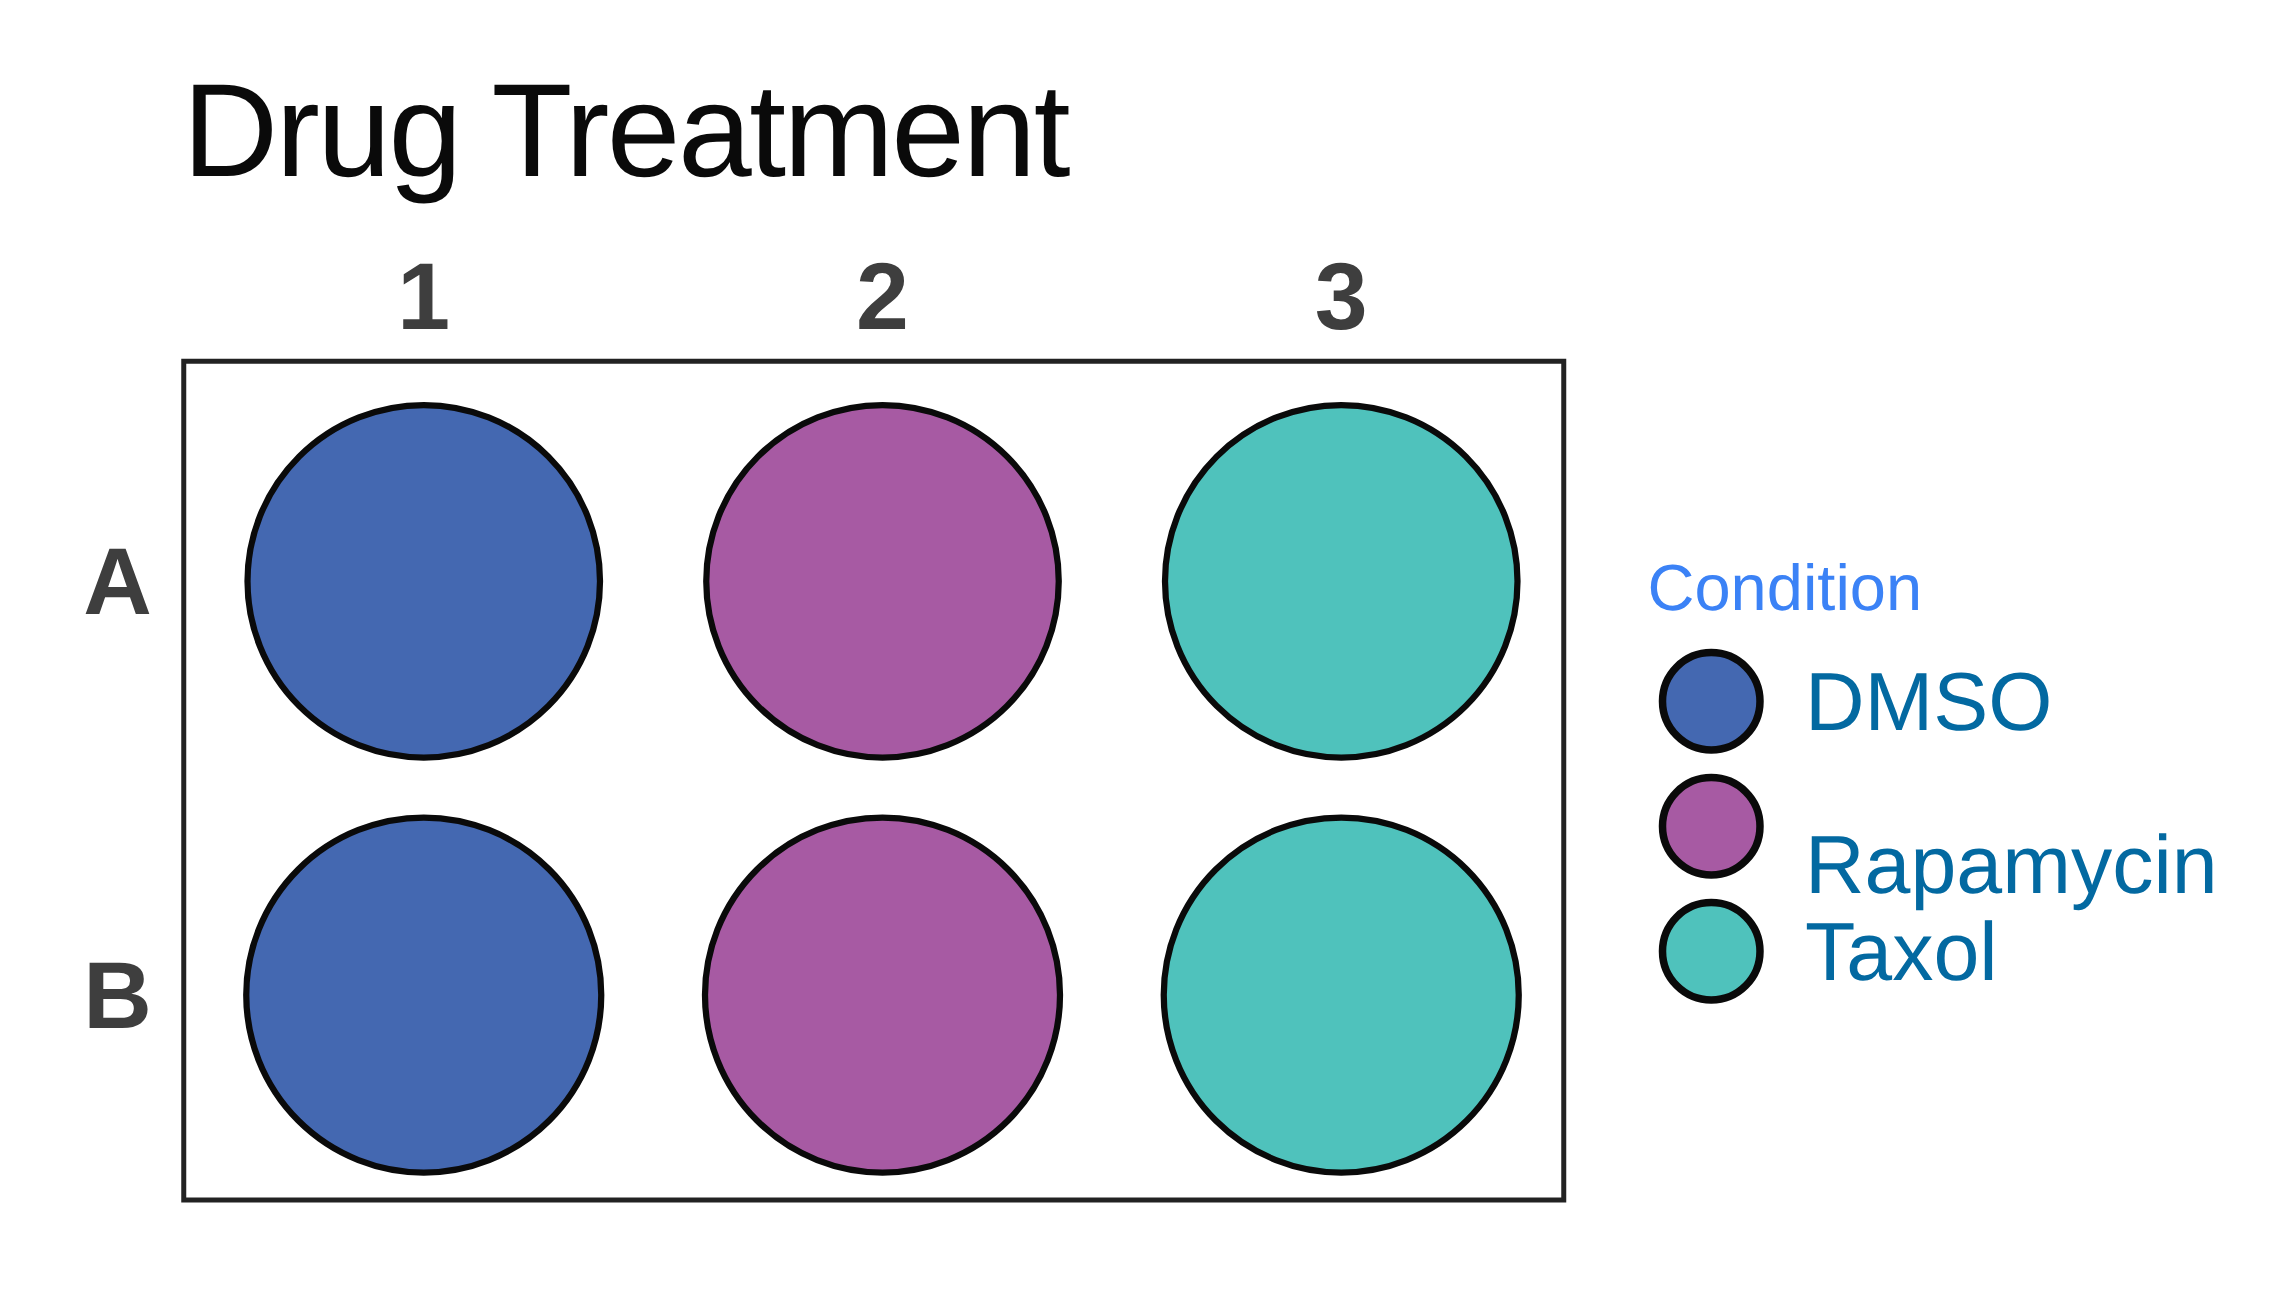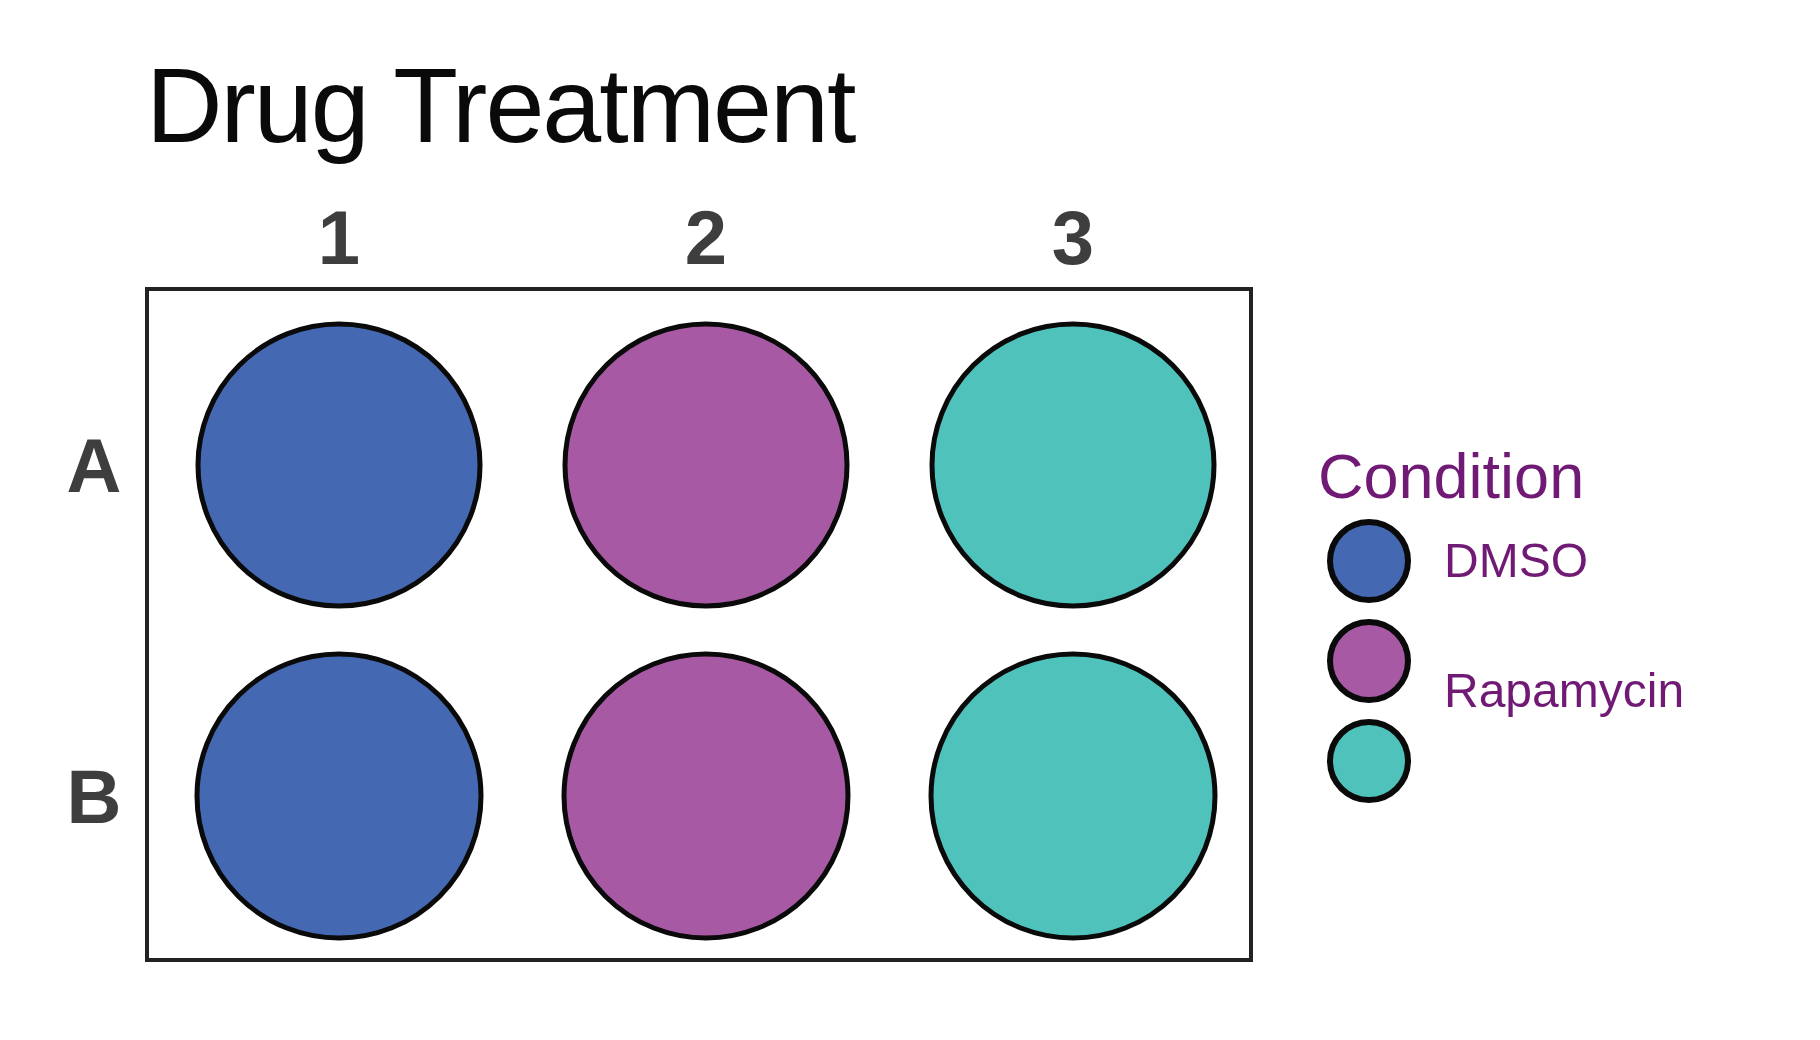--- a/index.html
+++ b/index.html
@@ -32,31 +32,31 @@
   }
   .plate-svg {
     position: absolute;
     left: 0;
     top: 0;
   }
   .legend-title {
     position: absolute;
     left: 1318px;
     top: 445px;
-    font-size: 63px;
+    font-size: 52px;
     line-height: 1;
-    color: #701a75;
+    color: #3b82f6;
     white-space: nowrap;
   }
   .legend-label {
     position: absolute;
     left: 1444px;
-    font-size: 48px;
+    font-size: 66px;
     line-height: 66px;
-    color: #701a75;
+    color: #0369a1;
     white-space: nowrap;
   }
   .legend-label.row-0 { top: 528px; }
   .legend-label.row-1 { top: 658px; }
   .legend-label.row-2 { top: 728px; }
 </style>
 </head>
 <body>
 
 <div class="figure">
@@ -81,14 +81,15 @@
     <circle cx="1073" cy="796" r="142" stroke="#0a0a0a" stroke-width="5" fill="#4FC2BC"></circle>
 
     <circle cx="1369" cy="561" r="39" stroke="#0a0a0a" stroke-width="6" fill="#4468B1"></circle>
     <circle cx="1369" cy="661" r="39" stroke="#0a0a0a" stroke-width="6" fill="#A75AA3"></circle>
     <circle cx="1369" cy="761" r="39" stroke="#0a0a0a" stroke-width="6" fill="#4FC2BC"></circle>
   </svg>
 
   <div class="legend-title">Condition</div>
   <div class="legend-label row-0">DMSO</div>
   <div class="legend-label row-1">Rapamycin</div>
+  <div class="legend-label row-2">Taxol</div>
 
 </div>
 
 </body></html>

